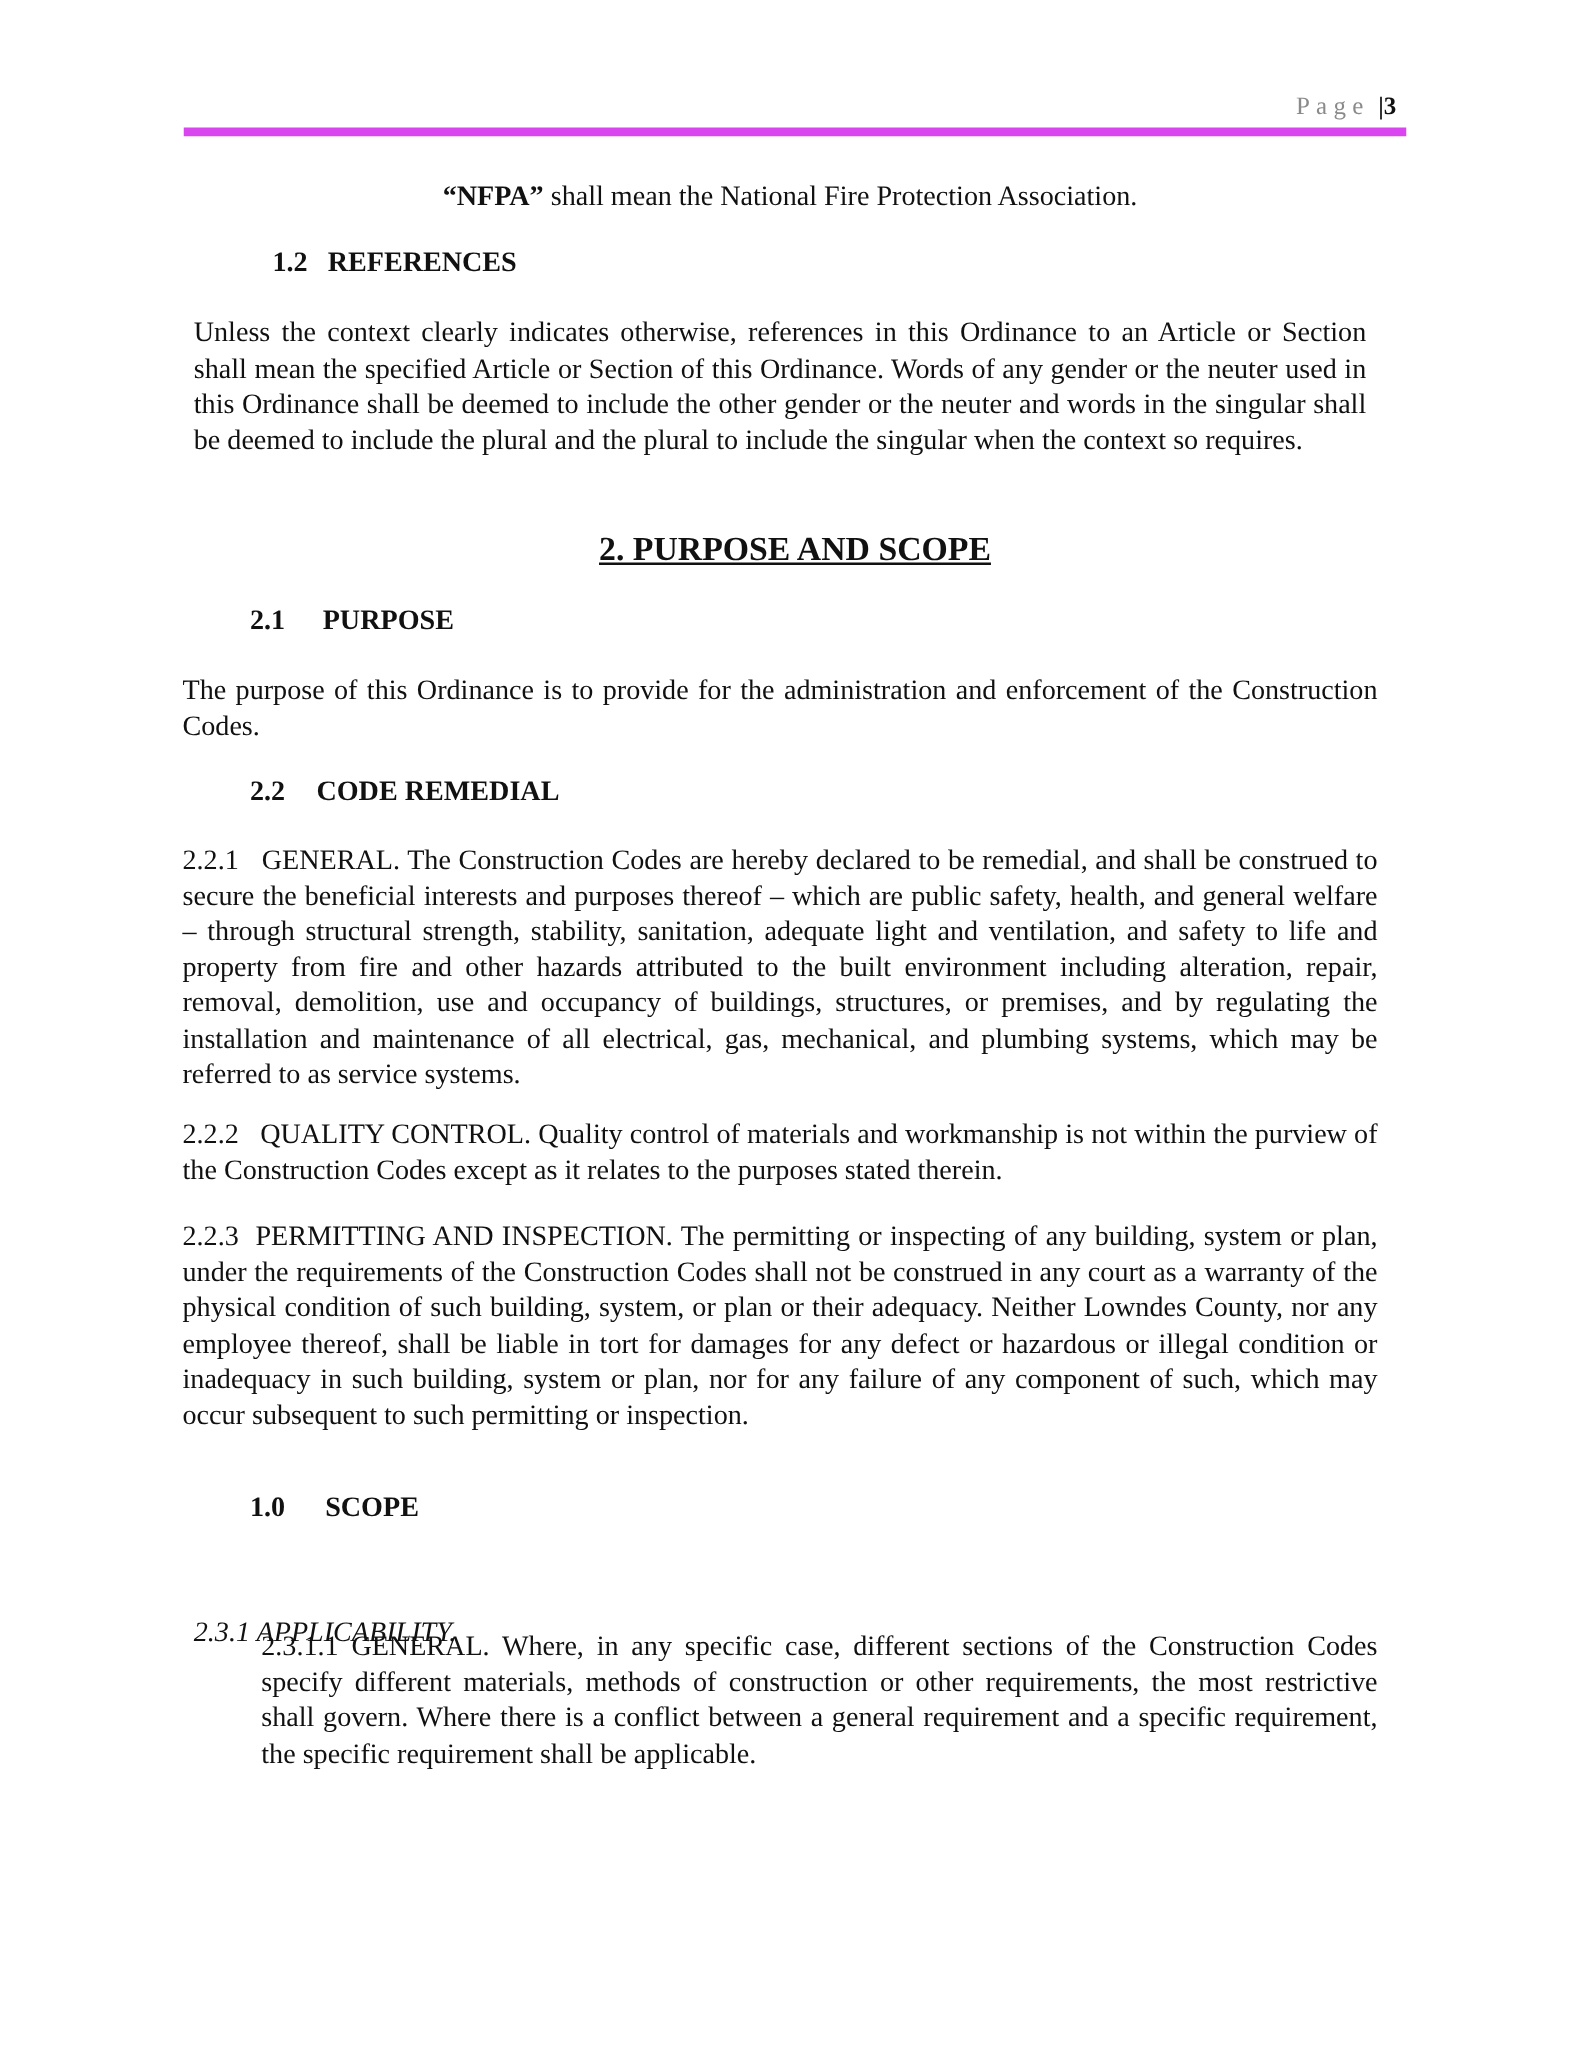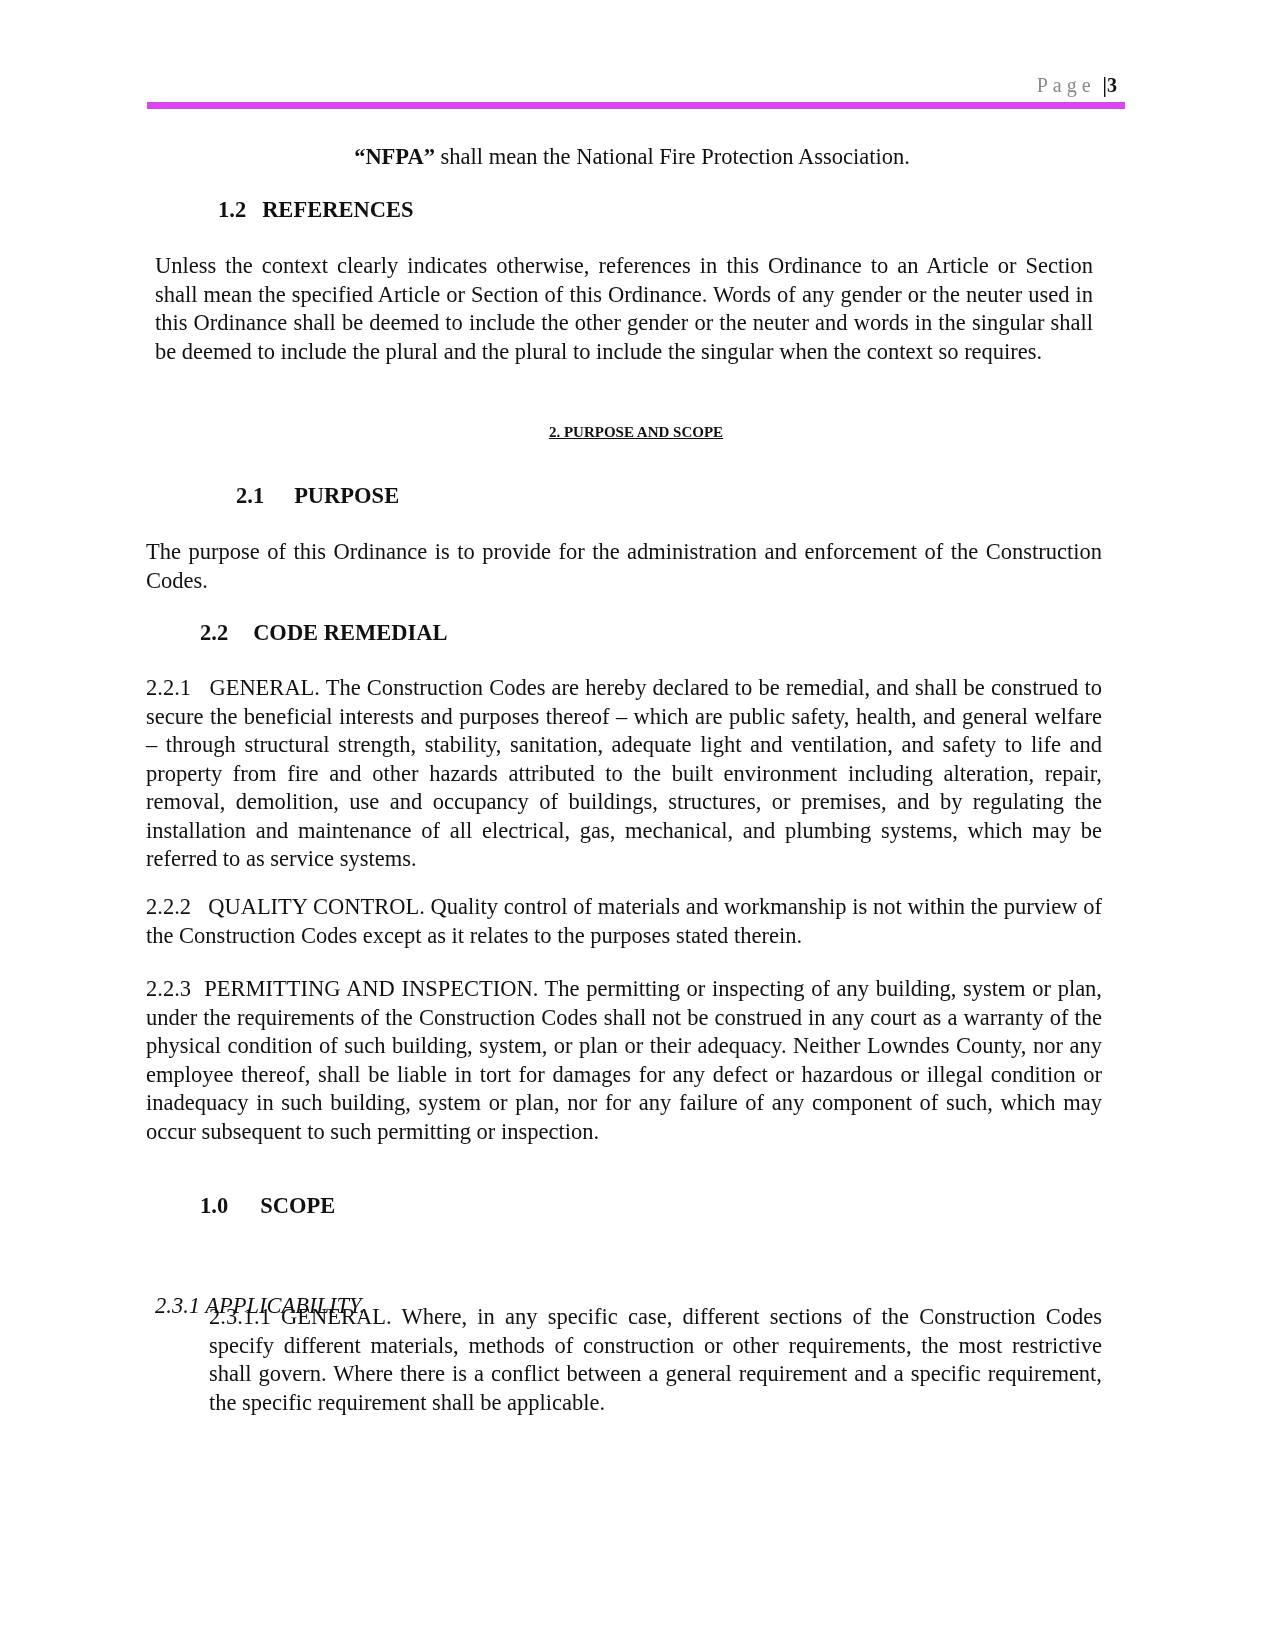--- a/index.html
+++ b/index.html
@@ -8,21 +8,21 @@
   .header { position:absolute; left:147px; top:74px; width:978px; height:28px;
             border-bottom:7px solid #d946ef; }
   .page-num { position:absolute; right:8px; top:0; font-size:20px; }
   .page-label { color:#8a8a8a; letter-spacing:5px; }
   .page-sep { color:#111; font-weight:bold; margin-left:2px; }
   .page-n { font-weight:bold; color:#111; }
   .abs { position:absolute; }
   .txt { font-size:22.5px; line-height:28.5px;text-align:center; }
   .just { text-align:justify; text-align-last:left; }
   .h { font-weight:bold; font-size:22.5px; }
-  .center-title { font-weight:bold; font-size:15px; text-decoration:underline; text-align:center; }
+  .center-title { font-weight:bold; font-size:27px; text-decoration:underline; text-align:center; }
   b { font-weight:bold; }
 </style>
 </head>
 <body>
 
 <div class="header">
   <div class="page-num">
     <span class="page-label">Page</span>
     <span class="page-sep">|</span><span class="page-n">3</span>
   </div>
@@ -33,21 +33,21 @@
 </div>
 
 <div class="abs h" style="left:218px; top:197px;">
   <span>1.2</span><span style="display:inline-block;width:16px;"></span><span>REFERENCES</span>
 </div>
 
 <div class="abs txt just" style="left:155px; top:252px; width:938px;">Unless the context clearly indicates otherwise, references in this Ordinance to an Article or Section shall mean the specified Article or Section of this Ordinance. Words of any gender or the neuter used in this Ordinance shall be deemed to include the other gender or the neuter and words in the singular shall be deemed to include the plural and the plural to include the singular when the context so requires.</div>
 
 <div class="abs center-title" style="left:147px; top:424px; width:978px;">2. PURPOSE AND SCOPE</div>
 
-<div class="abs h" style="left:200px; top:483px;margin-left:36px;">
+<div class="abs h" style="left:200px; top:483px;">
   <span>2.1</span><span style="display:inline-block;width:30px;"></span><span>PURPOSE</span>
 </div>
 
 <div class="abs txt just" style="left:146px; top:538px; width:956px;">The purpose of this Ordinance is to provide for the administration and enforcement of the Construction Codes.</div>
 
 <div class="abs h" style="left:200px; top:620px;">
   <span>2.2</span><span style="display:inline-block;width:25px;"></span><span>CODE REMEDIAL</span>
 </div>
 
 <div class="abs txt just" style="left:146px; top:674px; width:956px;">2.2.1&nbsp;&nbsp; GENERAL. The Construction Codes are hereby declared to be remedial, and shall be construed to secure the beneficial interests and purposes thereof – which are public safety, health, and general welfare – through structural strength, stability, sanitation, adequate light and ventilation, and safety to life and property from fire and other hazards attributed to the built environment including alteration, repair, removal, demolition, use and occupancy of buildings, structures, or premises, and by regulating the installation and maintenance of all electrical, gas, mechanical, and plumbing systems, which may be referred to as service systems.</div>

